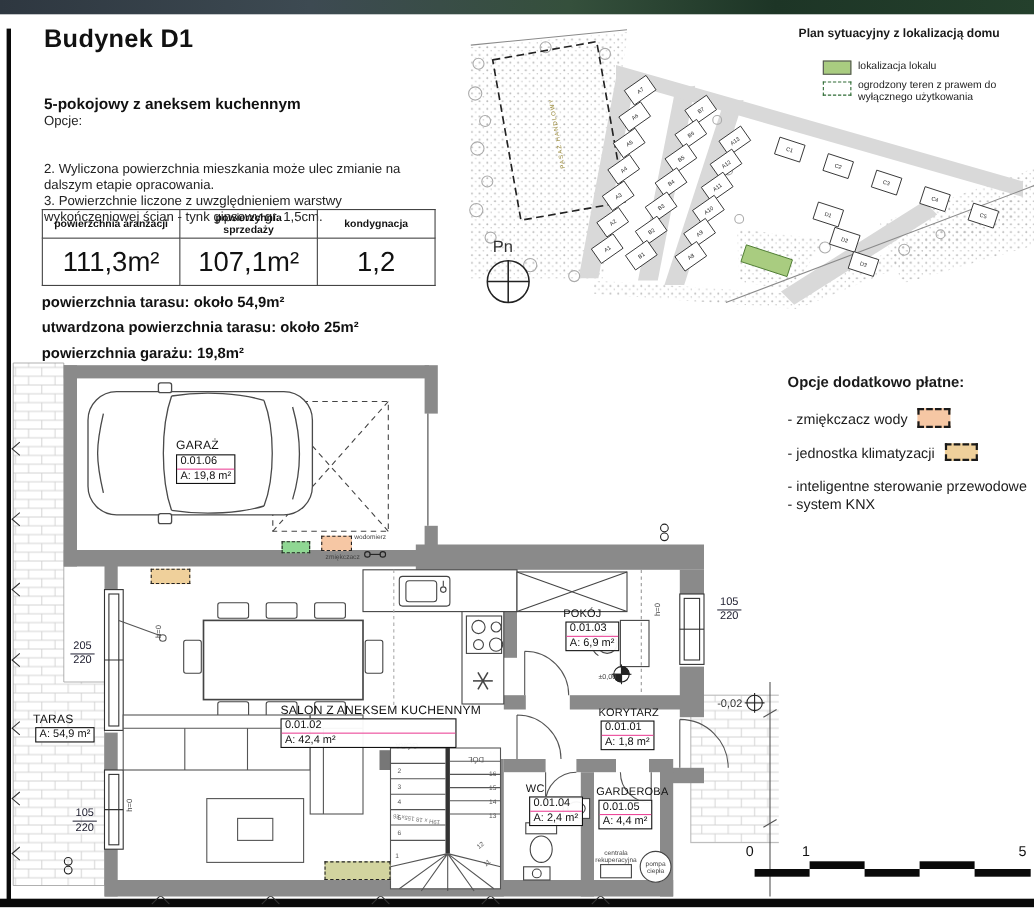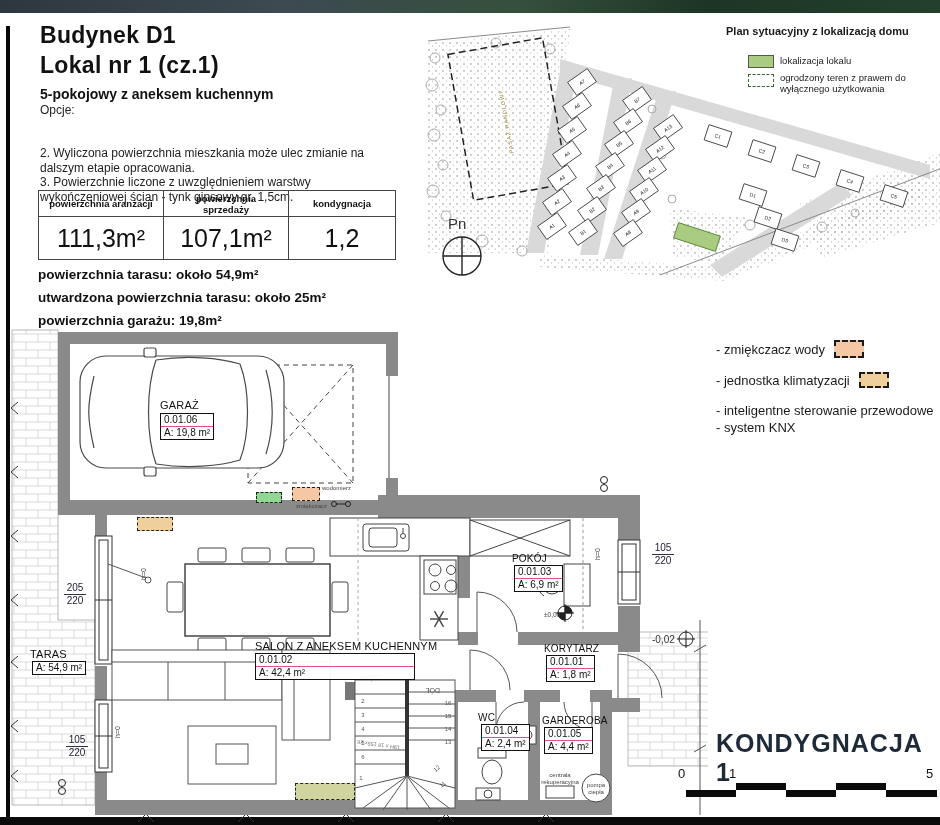--- a/index.html
+++ b/index.html
@@ -50,21 +50,20 @@
 </head>
 <body>
 
 <div class="page">
 
   <div class="photo"></div>
   <div class="lbar"></div>
   <div class="bbar"></div>
 
   <div class="abs h1" style="left:40px;top:22px">Budynek D1</div>
-  <div class="abs h1" style="left:40px;top:52px">Lokal nr 1 (cz.1)</div>
   <div class="abs sub" style="left:40px;top:86px">5-pokojowy z aneksem kuchennym</div>
   <div class="abs note" style="left:40px;top:103px">Opcje:</div>
   <div class="abs note" style="left:40px;top:146px">2. Wyliczona powierzchnia mieszkania może ulec zmianie na dalszym etapie opracowania.</div>
   <div class="abs note" style="left:40px;top:175px">3. Powierzchnie liczone z uwzględnieniem warstwy wykończeniowej ścian - tynk gipsowy gr. 1,5cm.</div>
 
   <table class="t">
     <tbody>
         <tr>
       <td class="hd" style="width:108px">powierzchnia aranżacji</td>
       <td class="hd" style="width:108px">powierzchnia sprzedaży</td>
@@ -253,20 +252,21 @@
       <text x="28" y="216" font-size="15" fill="#333">Pn</text>
     </svg>
     <div class="abs siteTitle" style="left:306px;top:12px">Plan sytuacyjny z lokalizacją domu</div>
     <div class="abs lsw" style="left: 328px; top: 42px; width: 24px; height: 11px; background: rgb(169, 204, 128);" title="lokalizacja lokalu"></div>
     <div class="abs leg" style="left:360px;top:42px">lokalizacja lokalu</div>
     <div class="abs lsw2" style="left:328px;top:61px;width:24px;height:11px"></div>
     <div class="abs leg" style="left:360px;top:59px;width:160px">ogrodzony teren z prawem do wyłącznego użytkowania</div>
   </div>
 
   <div class="abs opt" style="left:716px;top:340px">
+    <div class="ti">Opcje dodatkowo płatne:</div>
     <div class="orow">
         <span>- zmiękczacz wody</span>
       <span class="sw" style="width:26px;height:14px;background:#f6c7a4"></span>
       </div>
     <div class="orow">
         <span>- jednostka klimatyzacji</span>
       <span class="sw" style="width:26px;background:#efd09b"></span>
       </div>
     <div class="orow2">- inteligentne sterowanie przewodowe - system KNX</div>
   </div>
@@ -524,21 +524,20 @@
   <div class="dim" style="left:644px;top:542px;width:38px">
     <span class="t">105</span>
     <span class="b">220</span>
   </div>
 
   <div class="psw" style="left:137px;top:517px;width:34px;height:12px;background:#efd09b"></div>
   <div class="psw" style="left:256px;top:492px;width:24px;height:9px;background:#8fd793"></div>
   <div class="psw" style="left:292px;top:487px;width:26px;height:12px;background:#f6c7a4"></div>
   <div class="psw" style="left:295px;top:783px;width:58px;height:15px;background:#d2d49f"></div>
 
-  <div class="abs flabel" style="left:716px;top:729px">KONDYGNACJA 1</div>
   <div class="abs" style="left:676px;top:766px;width:262px;height:36px">
     <span class="abs snum" style="left:2px;top:0">0</span>
     <span class="abs snum" style="left:53px;top:0">1</span>
     <span class="abs snum" style="left:250px;top:0">5</span>
     <div class="sbar" style="left:10px;top:24px;width:50px"></div>
     <div class="sbar" style="left:60px;top:17px;width:50px"></div>
     <div class="sbar" style="left:110px;top:24px;width:50px"></div>
     <div class="sbar" style="left:160px;top:17px;width:50px"></div>
     <div class="sbar" style="left:210px;top:24px;width:51px"></div>
   </div>

